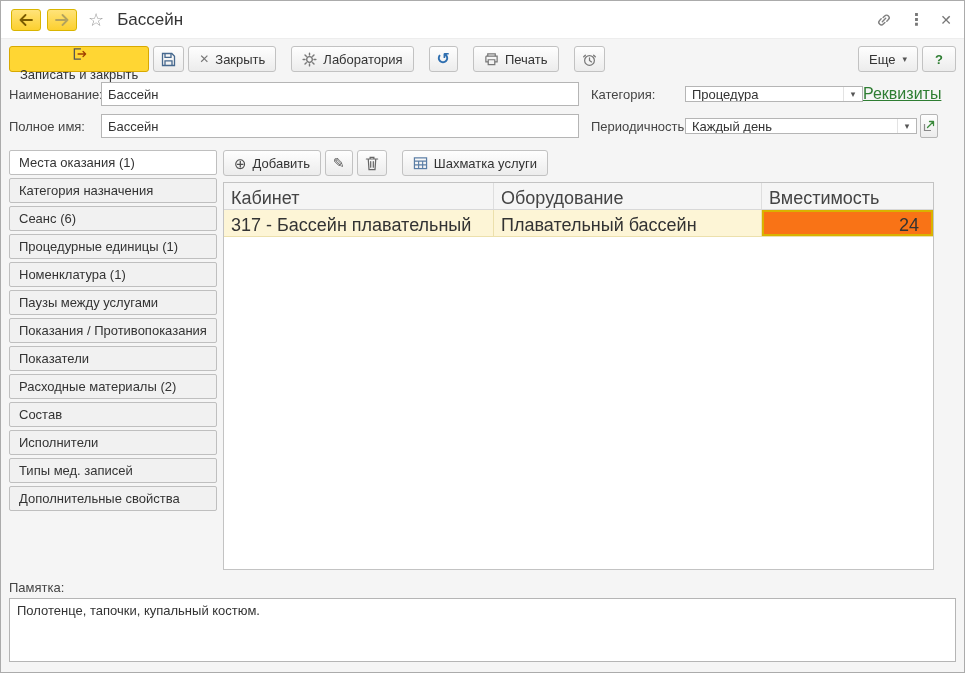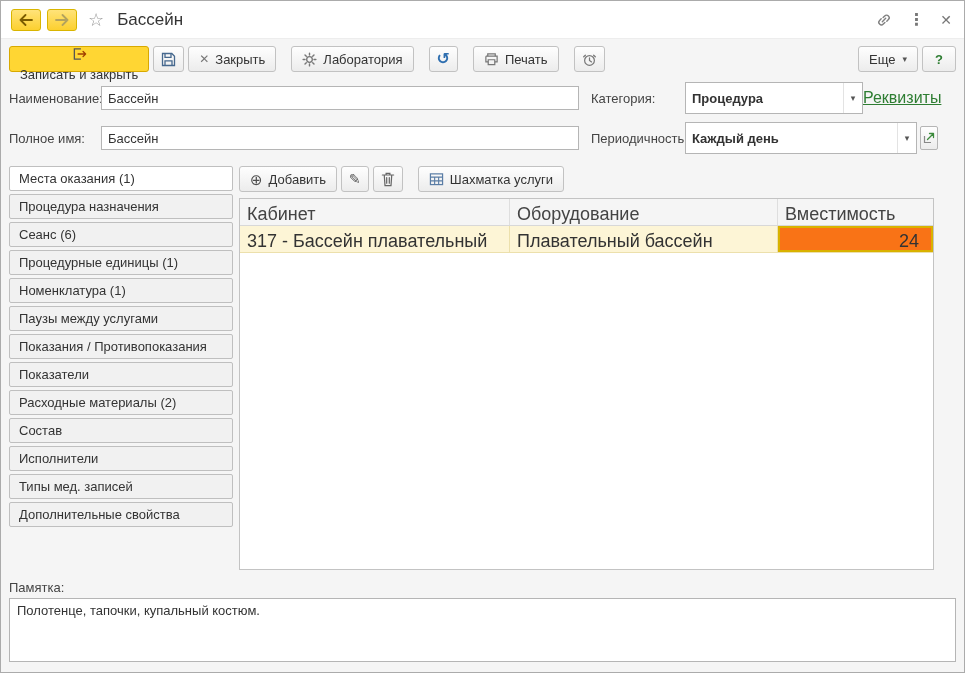--- a/index.html
+++ b/index.html
@@ -33,32 +33,32 @@
   .pencil-ch { font-size:14px; color:#555; line-height:1; }
   .ic { display:flex; align-items:center; line-height:1; }
 
   
   .frow { display:flex; align-items:center; margin:4px 8px 4px 8px; flex:0 0 auto; }
   .lbl { font-size:13px; color:#444; white-space:nowrap; }
   .l1 { width:92px; flex:0 0 auto; }
   .l2 { width:94px; margin-left:12px; flex:0 0 auto; }
   .text-input { height:24px; width:478px; flex:0 0 auto; border:1px solid #b5b5b5; background:#fff; padding:0 6px;
                 font-family:"Liberation Sans","DejaVu Sans",sans-serif; font-size:13px; color:#333; box-sizing:border-box; }
-  .combo { height:32px; border:1px solid #b5b5b5; background:#fff; display:flex; align-items:stretch; box-sizing:border-box; cursor:pointer; flex:0 0 auto;font-weight:bold; }
+  .combo { height:16px; border:1px solid #b5b5b5; background:#fff; display:flex; align-items:stretch; box-sizing:border-box; cursor:pointer; flex:0 0 auto; }
   .combo .val { flex:1; padding:0 6px; font-size:13px; color:#333; display:flex; align-items:center; white-space:nowrap; overflow:hidden; }
   .combo .dd { width:18px; font-size:9px; color:#555; border-left:1px solid #e3e3e3; display:flex; align-items:center; justify-content:center; }
   .cat { width:178px; }
   .per { width:232px; }
   .glink { color:#2e7d32; text-decoration:underline; font-size:16px; cursor:pointer; white-space:nowrap; }
   .mini { width:18px; height:24px; margin-left:3px; border:1px solid #b5b5b5; border-radius:2px; background:linear-gradient(#fefefe,#ececec);
           display:flex; align-items:center; justify-content:center; padding:0; cursor:pointer; box-sizing:border-box; }
 
   
   .main { flex:1; display:flex; margin:8px 30px 0 8px; min-height:0; }
-  .tabs { width:224px; flex:0 0 auto; margin-right:6px; }
+  .tabs { width:208px; flex:0 0 auto; margin-right:6px; }
   .tab { box-sizing:border-box; border:1px solid #bfbfbf; border-radius:2px; background:#f1f1f1; padding:4px 9px;
          font-size:13px; color:#333; margin-bottom:3px; cursor:pointer; white-space:nowrap; overflow:hidden; }
   .tab.active { background:#ffffff; }
   .content { flex:1; display:flex; flex-direction:column; min-width:0; }
   .ptoolbar { display:flex; align-items:center; gap:4px; margin:0 0 6px 0; flex:0 0 auto; }
 
   .grid { flex:1; border:1px solid #c3c3c3; background:#fff; display:flex; flex-direction:column; min-height:0; }
   .ghead { display:flex; height:26px; background:#f5f5f5; border-bottom:1px solid #d8d8d8; flex:0 0 auto; }
   .gcell { box-sizing:border-box; padding:5px 7px; font-size:18px; color:#333; border-right:1px solid #dedede;
            white-space:nowrap; overflow:hidden; display:block; }
@@ -194,21 +194,21 @@
       <svg width="12" height="12" viewBox="0 0 12 12">
         <path d="M1.5 4 V10.5 H8" stroke="#888" stroke-width="1.2" fill="none"></path>
         <path d="M4.5 7.5 L10.5 1.5 M6.5 1.5 H10.5 V5.5" stroke="#3c8a3c" stroke-width="1.3" fill="none" stroke-linecap="round" stroke-linejoin="round"></path>
       </svg>
     </button>
   </div>
 
   <div class="main">
     <div class="tabs" id="sidebar-tabs">
         <div class="tab active">Места оказания (1)</div>
-        <div class="tab">Процедура назначения</div>
+        <div class="tab">Категория назначения</div>
         <div class="tab">Сеанс (6)</div>
         <div class="tab">Процедурные единицы (1)</div>
         <div class="tab">Номенклатура (1)</div>
         <div class="tab">Паузы между услугами</div>
         <div class="tab">Показания / Противопоказания</div>
         <div class="tab">Показатели</div>
         <div class="tab">Расходные материалы (2)</div>
         <div class="tab">Состав</div>
         <div class="tab">Исполнители</div>
         <div class="tab">Типы мед. записей</div>

